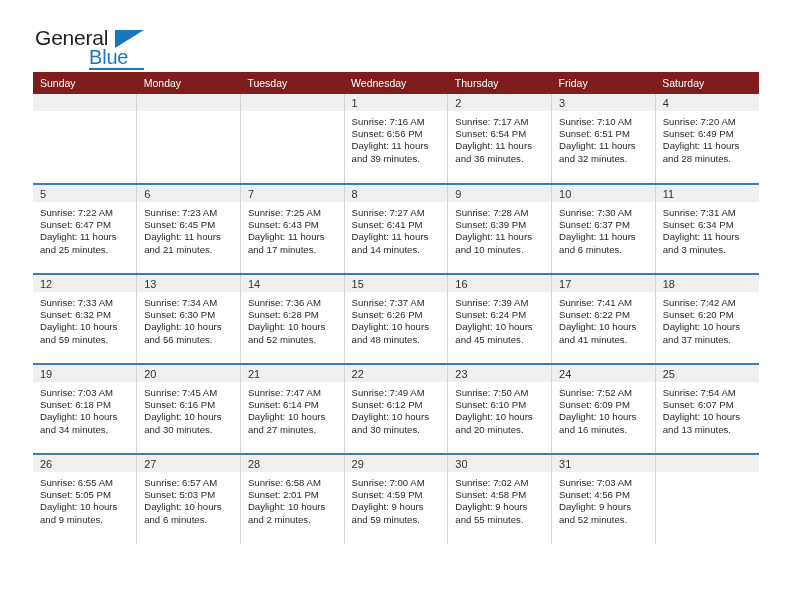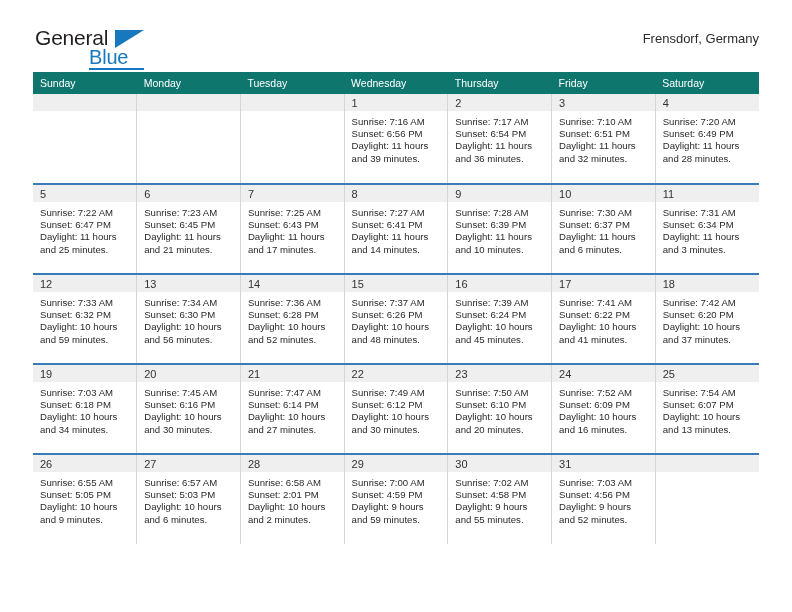--- a/index.html
+++ b/index.html
@@ -91,21 +91,21 @@
     margin-top: 3px;
   }
 
   
   .calendar {
     width: 726px;
     border-collapse: collapse;
     table-layout: fixed;
   }
   .calendar th {
-    background: #0f766e;
+    background: #7f1d1d;
     color: #ffffff;
     font-size: 10.5px;
     font-weight: normal;
     text-align: left;
     padding: 5px 0 5px 7px;
     height: 19px;
     box-sizing: border-box;
     border: none;
   }
   .calendar td {
@@ -154,21 +154,20 @@
   <div class="header">
 
     <div class="logo">
       <span class="logo-general">General</span>
       <span class="logo-triangle"></span>
       <span class="logo-blue">Blue</span>
       <span class="logo-underline"></span>
     </div>
 
     <div class="title-block">
-      <div class="title-sub">Frensdorf, Germany</div>
     </div>
 
   </div>
 
   <table class="calendar">
     <thead>
       <tr>
         <th>Sunday</th>
         <th>Monday</th>
         <th>Tuesday</th>

